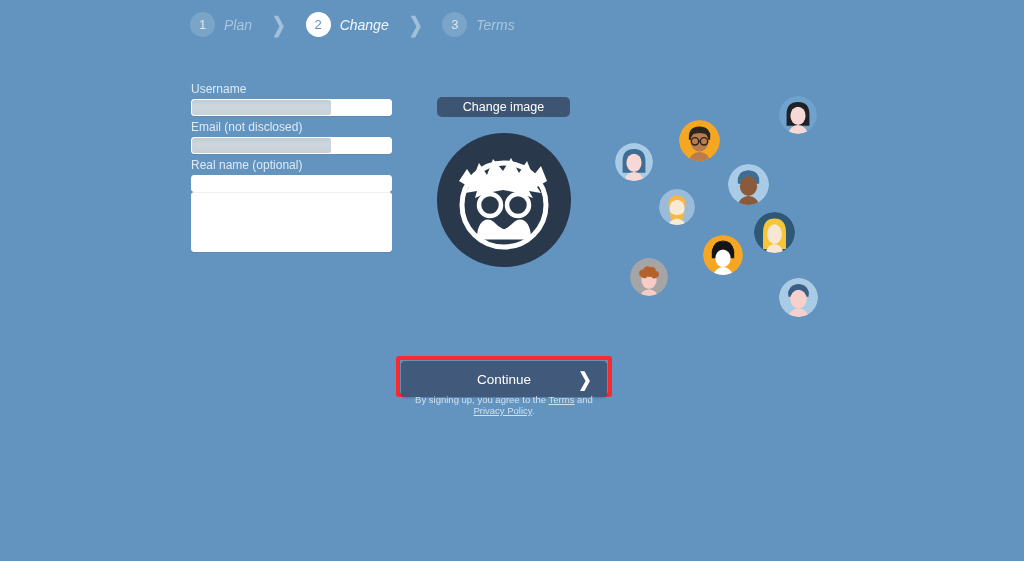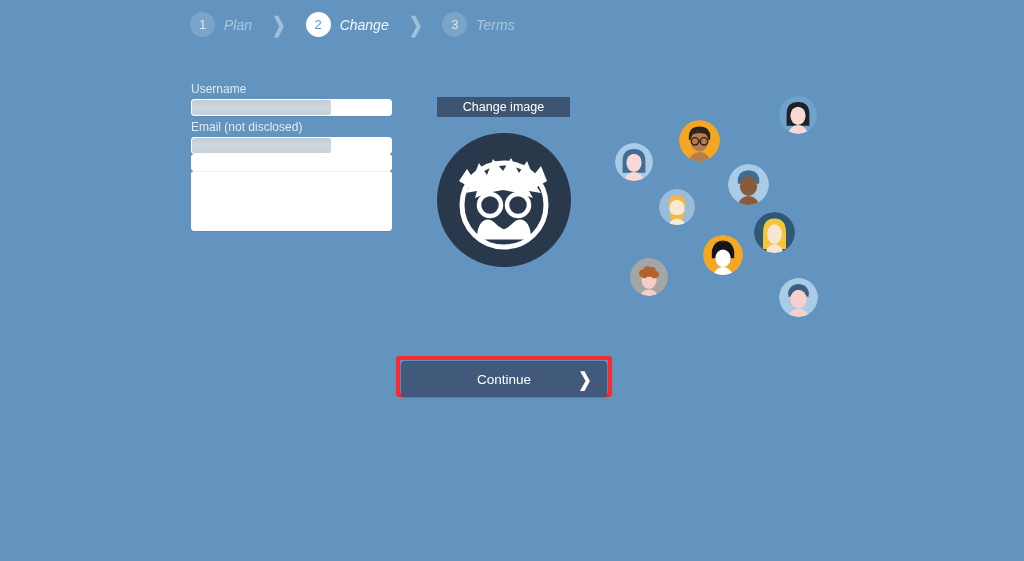--- a/index.html
+++ b/index.html
@@ -75,21 +75,21 @@
     border-radius: 3px;
     box-shadow: 0 1px 0 rgba(0,0,0,0.06);
   }
 
   
   .change-image-btn {
     position: absolute;
     left: 437px; top: 97px;
     width: 133px; height: 20px;
     background: #3d5573;
-    border: none; border-radius: 0;
+    border: none; border-radius: 5px;
     color: #ffffff;
     font-size: 12.5px;
     font-family: "Liberation Sans", sans-serif;
     cursor: pointer;
     display: flex; align-items: center; justify-content: center;
   }
   .big-avatar {
     position: absolute;
     left: 437px; top: 133px;
     width: 134px; height: 134px;
@@ -171,20 +171,21 @@
     <div class="field-label">Username</div>
     <div class="text-input">
       <div class="skeleton-fill" id="fill0" style="width: 70%;"></div>
     </div>
 
     <div class="field-label gap">Email (not disclosed)</div>
     <div class="text-input">
       <div class="skeleton-fill" id="fill1" style="width: 70%;"></div>
     </div>
 
+    <div class="field-label gap">Real name (optional)</div>
     <div class="text-input"></div>
 
     <div class="textarea-input"></div>
   </div>
 
   <button class="change-image-btn">Change image</button>
 
   <div class="big-avatar">
     <svg width="134" height="134" viewBox="0 0 134 134">
 
@@ -320,14 +321,17 @@
           </g>
           </svg></div>
     </div>
 
   <div class="continue-wrap"></div>
   <button class="continue-btn">
     <span>Continue</span>
     <span class="continue-chevron">❯</span>
   </button>
 
+  <div class="legal">
+    <span>By signing up, you agree to the </span><a href="#">Terms</a><span> and </span><a href="#">Privacy Policy</a><span>.</span>
+  </div>
 
 </div>
 
 </body></html>

